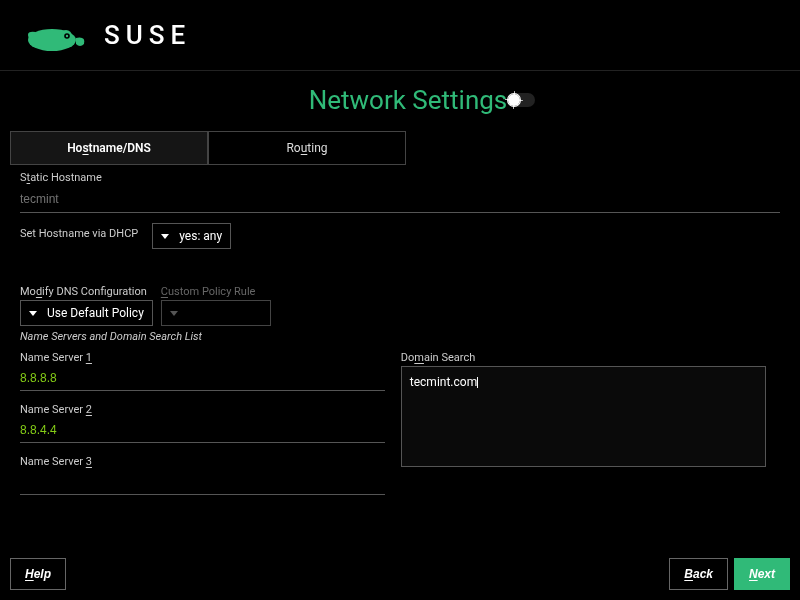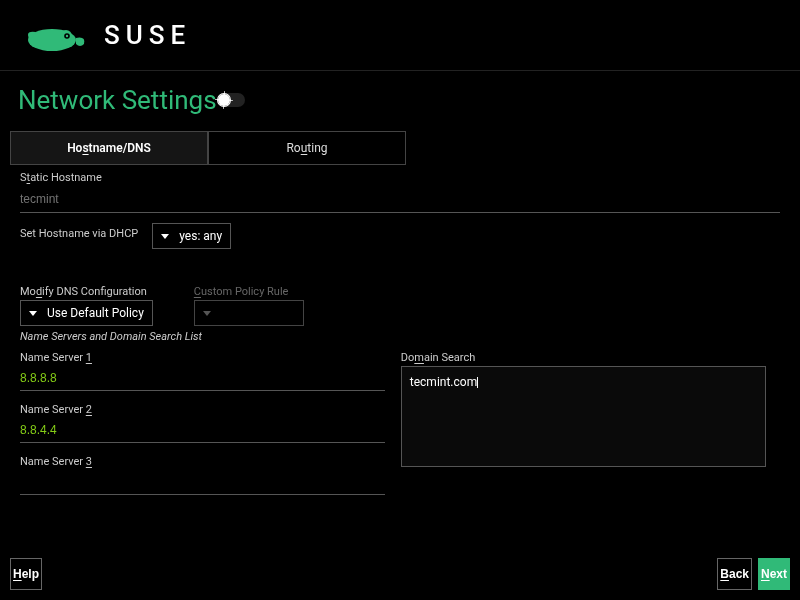--- a/index.html
+++ b/index.html
@@ -26,22 +26,23 @@
     letter-spacing: 6px;
     color: #fff;
   }
   .hr {
     border: none;
     border-top: 1px solid #222;
   }
   .page-title-row {
     display: flex;
     align-items: center;
-    justify-content: flex-start;
+    justify-content: center;
     padding: 14px 18px 8px 18px;
+    margin-left: 44px;
   }
   .page-title {
     color: #30ba78;
     font-size: 26px;
     font-weight: 400;
   }
   .theme-toggle {
     width: 28px;
     height: 14px;
     border-radius: 8px;
@@ -177,23 +178,24 @@
     bottom: 10px;
     display: flex;
     justify-content: space-between;
     align-items: center;
   }
   .btn {
     border: 1px solid #666;
     background: transparent;
     color: #fff;
     font-size: 12px;
-    padding: 8px 2px;
+    padding: 8px 14px;
     cursor: pointer;
     font-weight: 600;
+    font-style: italic;
   }
   .btn.primary {
     background: #30ba78;
     border-color: #30ba78;
     color: #fff;
   }
   .footer-right { display: flex; gap: 6px; }
   .caret {
     display:inline-block;
     width:1px; height:11px;
@@ -241,21 +243,21 @@
   <div class="row">
     <div class="label-inline">Set Hostname via DHCP</div>
     <div class="combo">
       <span class="arrow"></span>
       <span>yes: any</span>
     </div>
   </div>
 
   <div class="section-gap"></div>
 
-  <div class="row" style="align-items:flex-start; gap:41px; margin-top:14px;">
+  <div class="row" style="align-items:flex-start; gap:8px; margin-top:14px;">
     <div>
       <div class="field-label" style="margin-left:0"><span>Mo</span><span class="u">d</span><span>ify DNS Configuration</span></div>
       <div class="combo" style="min-width:110px">
         <span class="arrow"></span>
         <span>Use Default Policy</span>
       </div>
     </div>
     <div>
       <div class="field-label disabled" style="margin-left:0"><span class="u" style="text-decoration-color:#666">C</span><span>ustom Policy Rule</span></div>
       <div class="combo disabled" style="min-width:110px">

